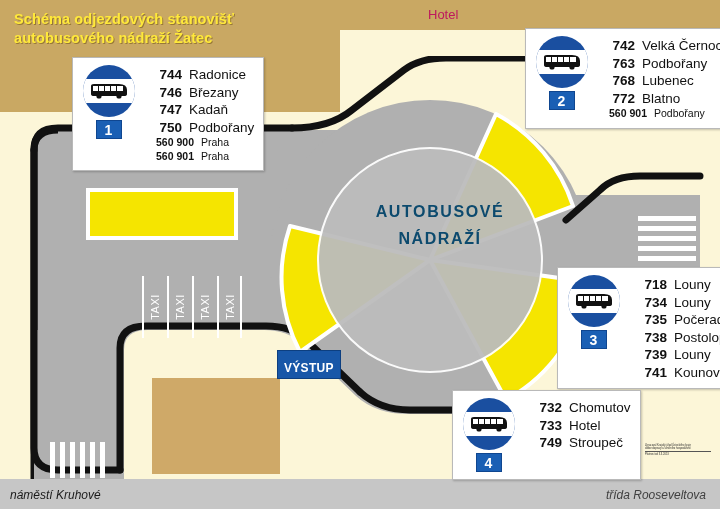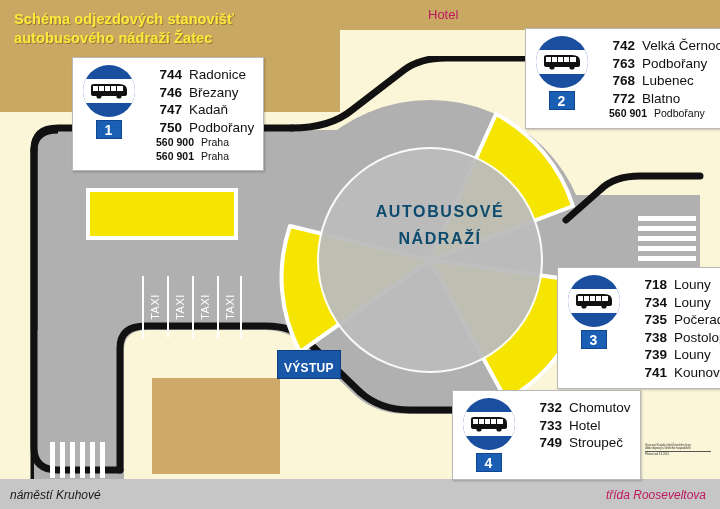--- a/index.html
+++ b/index.html
@@ -42,21 +42,21 @@
   .street-bar{
     position:absolute;left:0;bottom:0;width:720px;height:30px;
     background:#c6c6c6;z-index:6;
   }
   .street-left{
     position:absolute;left:10px;bottom:7px;
     font-style:italic;font-size:12px;color:#1a1a1a;z-index:7;
   }
   .street-right{
     position:absolute;right:14px;bottom:7px;
-    font-style:italic;font-size:12px;color:#be185d;z-index:7;
+    font-style:italic;font-size:12px;color:#404040;z-index:7;
   }
 
   
   .center-label{
     position:absolute;left:340px;top:198px;width:200px;
     text-align:center;color:#0c4a6e;font-weight:bold;
     font-size:16px;line-height:27px;letter-spacing:1.6px;
     z-index:4;pointer-events:none;
   }
 

